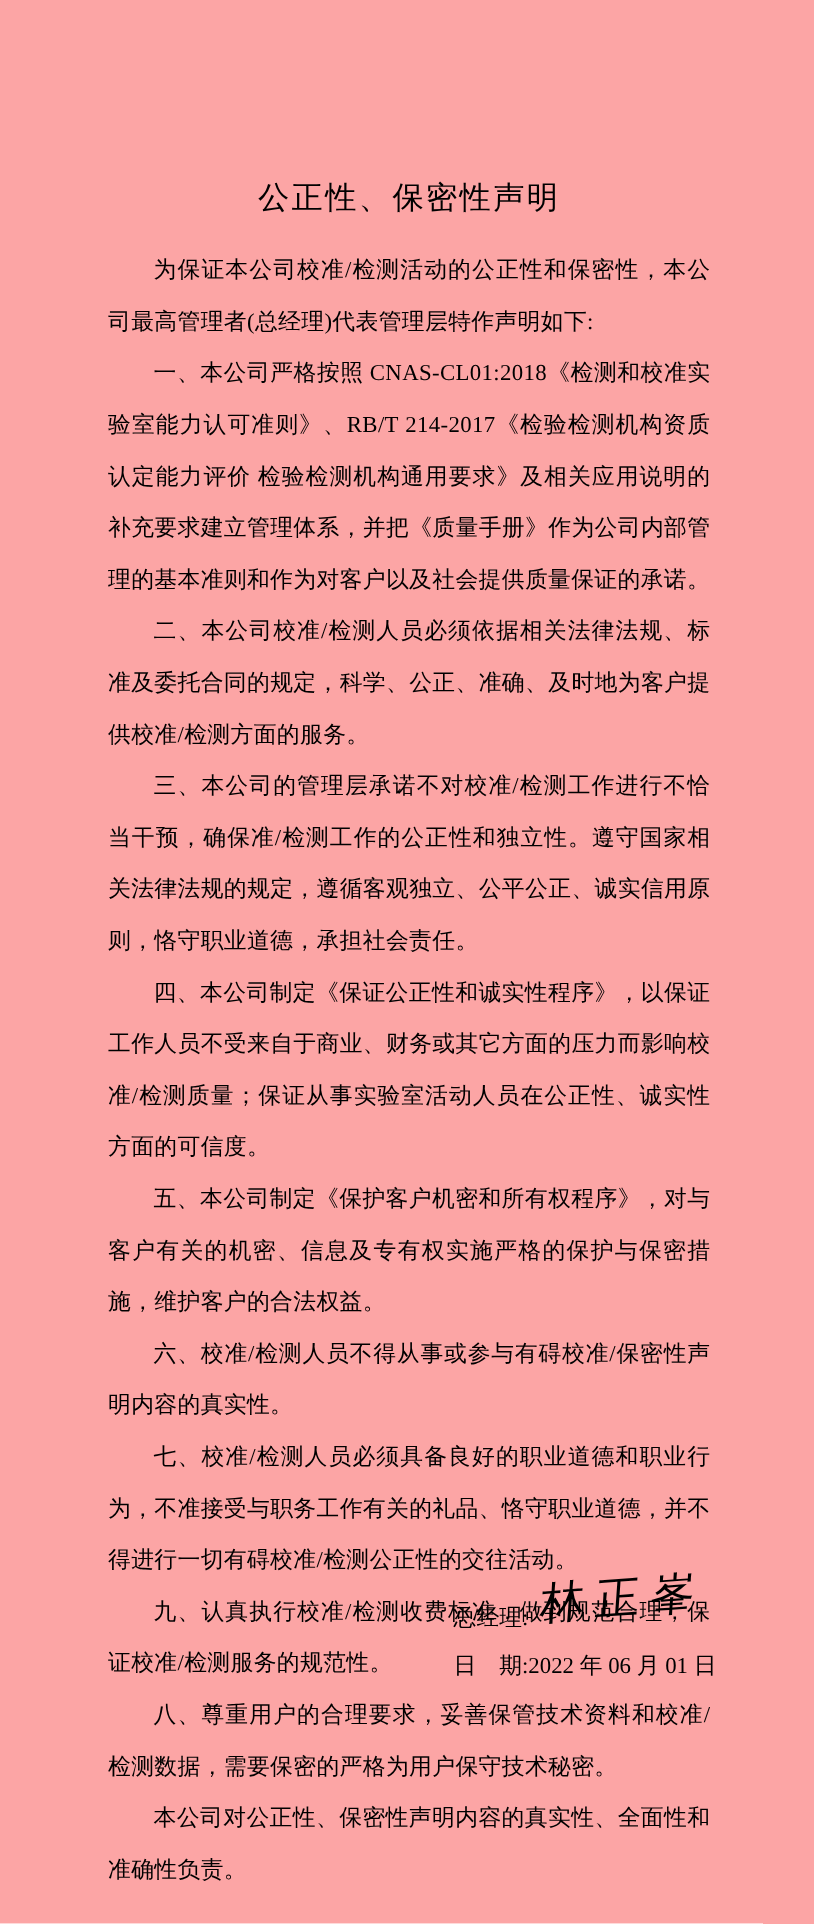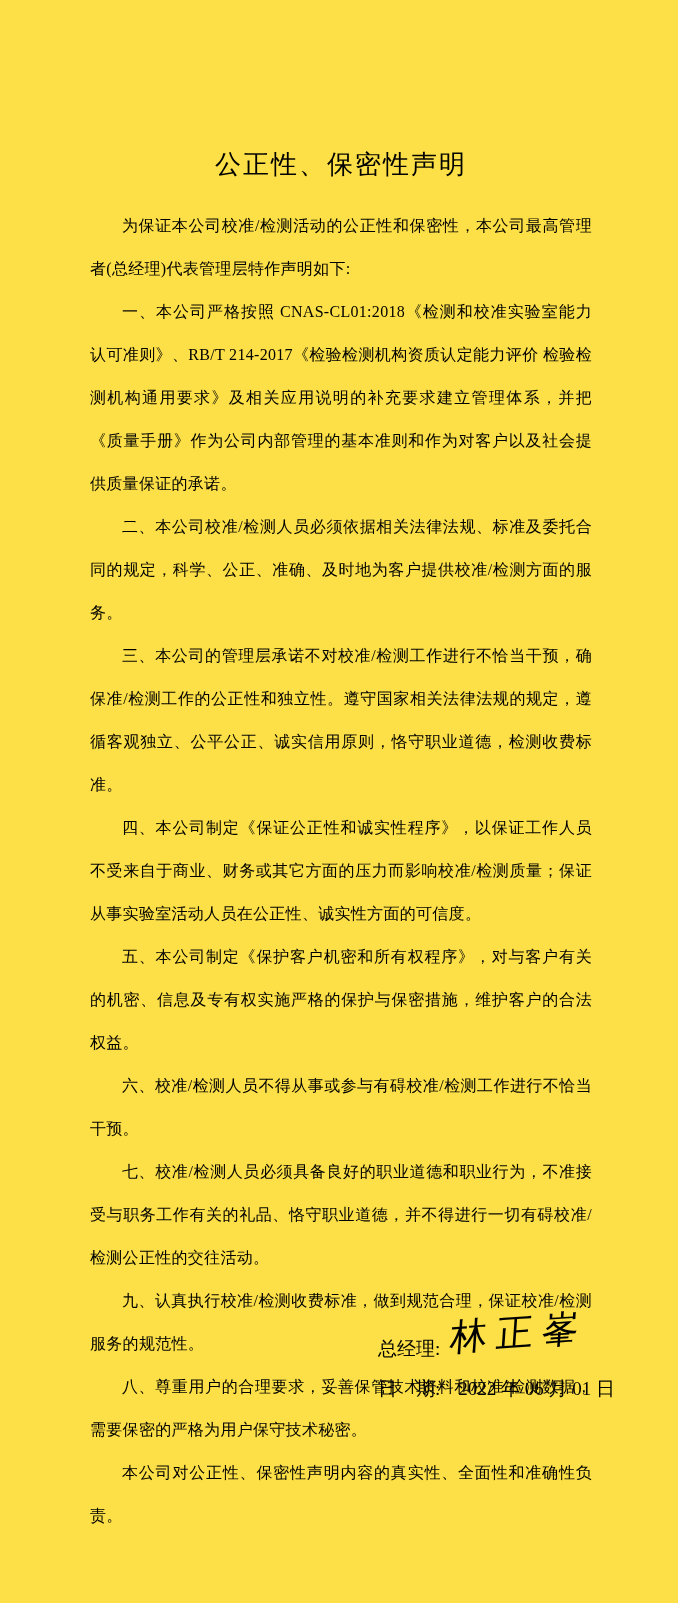--- a/index.html
+++ b/index.html
@@ -4,42 +4,42 @@
 <style>
   html, body {
     margin: 0;
     padding: 0;
     background: #ffffff;
   }
   .page {
     position: relative;
     width: 678px;
     height: 1603px;
-    background: #fde047;
+    background: #fca5a5;
     color: #000000;
     font-family: "Liberation Serif", "DejaVu Serif", serif;
     overflow: hidden;
   }
   .content {
     position: absolute;
     left: 90px;
     right: 86px;
     top: 146px;
   }
   .doc-title {
     font-size: 26px;
     font-weight: normal;
     text-align: center;
     letter-spacing: 2px;
     line-height: 38px;
     margin: 0 0 20px 0;
   }
   .para {
     margin: 0;
-    font-size: 16px;
+    font-size: 19px;
     line-height: 43px;
     text-align: justify;
     text-indent: 2em;
     letter-spacing: 0.3px;
   }
   .signature-block {
     position: absolute;
     left: 378px;
     top: 1322px;
     font-size: 19px;
@@ -58,37 +58,37 @@
     letter-spacing: 9px;
     margin-left: 10px;
     position: relative;
     top: -10px;
     transform: rotate(-4deg) skewX(-8deg);
   }
   .date-row {
     height: 42px;
   }
   .date-label {
-    margin-right: 18px;
+    margin-right: 0;
   }
 </style>
 </head>
 <body>
 
 <div class="page">
   <div class="content">
     <h1 class="doc-title">公正性、保密性声明</h1>
 
     <p class="para">为保证本公司校准/检测活动的公正性和保密性，本公司最高管理者(总经理)代表管理层特作声明如下:</p>
     <p class="para">一、本公司严格按照 CNAS-CL01:2018《检测和校准实验室能力认可准则》、RB/T 214-2017《检验检测机构资质认定能力评价 检验检测机构通用要求》及相关应用说明的补充要求建立管理体系，并把《质量手册》作为公司内部管理的基本准则和作为对客户以及社会提供质量保证的承诺。</p>
     <p class="para">二、本公司校准/检测人员必须依据相关法律法规、标准及委托合同的规定，科学、公正、准确、及时地为客户提供校准/检测方面的服务。</p>
-    <p class="para">三、本公司的管理层承诺不对校准/检测工作进行不恰当干预，确保准/检测工作的公正性和独立性。遵守国家相关法律法规的规定，遵循客观独立、公平公正、诚实信用原则，恪守职业道德，检测收费标准。</p>
+    <p class="para">三、本公司的管理层承诺不对校准/检测工作进行不恰当干预，确保准/检测工作的公正性和独立性。遵守国家相关法律法规的规定，遵循客观独立、公平公正、诚实信用原则，恪守职业道德，承担社会责任。</p>
     <p class="para">四、本公司制定《保证公正性和诚实性程序》，以保证工作人员不受来自于商业、财务或其它方面的压力而影响校准/检测质量；保证从事实验室活动人员在公正性、诚实性方面的可信度。</p>
     <p class="para">五、本公司制定《保护客户机密和所有权程序》，对与客户有关的机密、信息及专有权实施严格的保护与保密措施，维护客户的合法权益。</p>
-    <p class="para">六、校准/检测人员不得从事或参与有碍校准/检测工作进行不恰当干预。</p>
+    <p class="para">六、校准/检测人员不得从事或参与有碍校准/保密性声明内容的真实性。</p>
     <p class="para">七、校准/检测人员必须具备良好的职业道德和职业行为，不准接受与职务工作有关的礼品、恪守职业道德，并不得进行一切有碍校准/检测公正性的交往活动。</p>
     <p class="para">九、认真执行校准/检测收费标准，做到规范合理，保证校准/检测服务的规范性。</p>
     <p class="para">八、尊重用户的合理要求，妥善保管技术资料和校准/检测数据，需要保密的严格为用户保守技术秘密。</p>
     <p class="para">本公司对公正性、保密性声明内容的真实性、全面性和准确性负责。</p>
   </div>
 
   <div class="signature-block">
     <div class="sign-row">
       <span class="role-label">总经理:</span><span class="handwritten">林正峯</span>
     </div>

